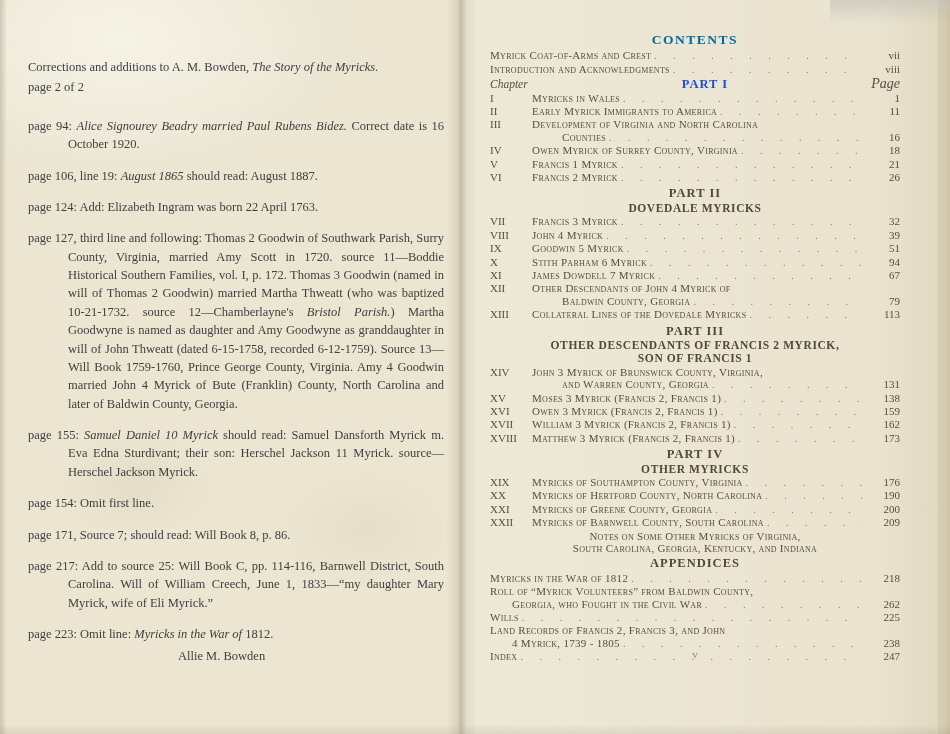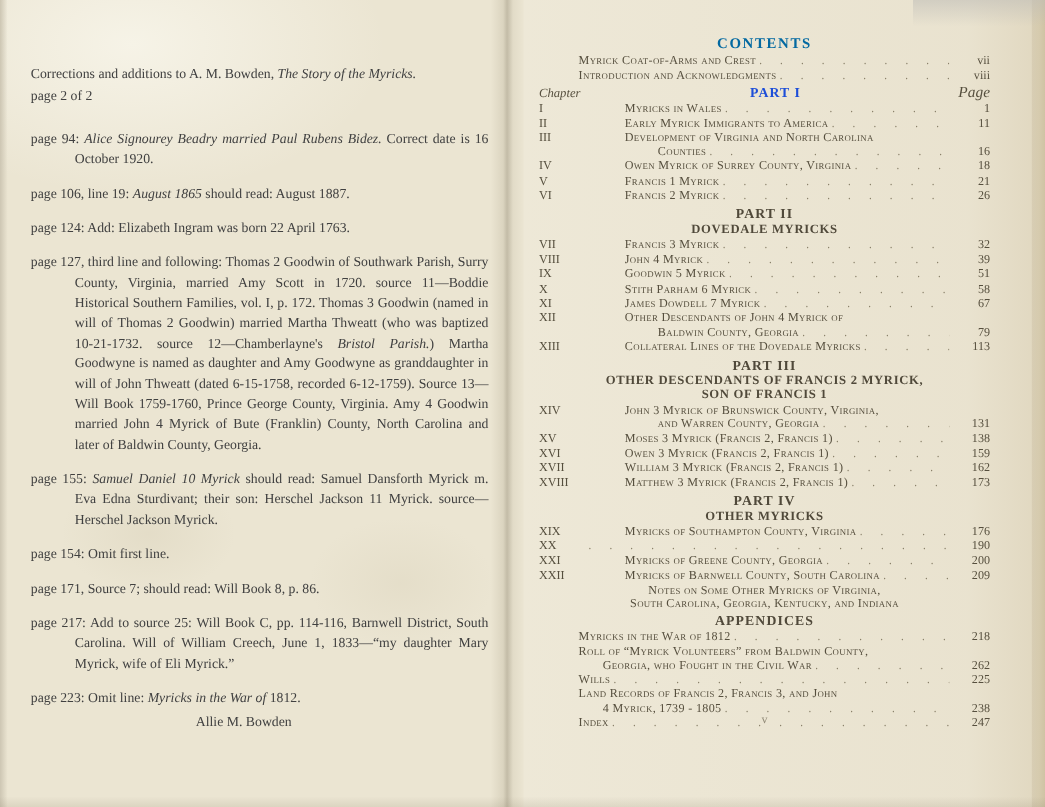--- a/index.html
+++ b/index.html
@@ -35,21 +35,21 @@
   .i{font-style:italic;}
   .signature{margin-left:150px;margin-top:-9px;}
 
   
   .toc{position:absolute;left:490px;top:34px;width:410px;color:#564f3e;
     font-size:11px;line-height:12.4px;}
   .toc-title{text-align:center;font-weight:bold;font-size:13.5px;letter-spacing:1.5px;
     margin-bottom:3px;color:#0369a1;}
   .trow{display:flex;align-items:baseline;}
   .trow .num{flex:none;width:42px;font-variant:small-caps;}
-  .trow .ttl{flex:none;font-variant:small-caps;letter-spacing:.3px;margin-left:36px;}
+  .trow .ttl{flex:none;font-variant:small-caps;letter-spacing:.3px;}
   .trow .leader{flex:1;overflow:hidden;white-space:nowrap;margin:0 3px;}
   .trow .leader::after{content:".  .  .  .  .  .  .  .  .  .  .  .  .  .  .  .  .  .  .  .  .  .  .  .  .  .  .  .";
     letter-spacing:7px;color:#867d66;font-size:10px;}
   .trow .pg{flex:none;width:34px;text-align:right;}
   .trow.noleader .ttl{flex:1;}
   .cont .ttl{padding-left:30px;}
   .apx2 .ttl{padding-left:22px;}
   .chap-head{display:flex;align-items:baseline;margin:2px 0 1px;gap:44px;}
   .chap-head .ch{flex:none;width:60px;font-style:italic;font-size:11.5px;}
   .chap-head .p1{flex:1;text-align:center;font-weight:bold;font-size:12.5px;letter-spacing:1px;color:#1d4ed8;}
@@ -169,21 +169,21 @@
     <div class="trow">
         <span class="num">IX</span>
         <span class="ttl">Goodwin 5 Myrick</span>
         <span class="leader"></span>
         <span class="pg">51</span>
       </div>
     <div class="trow">
         <span class="num">X</span>
         <span class="ttl">Stith Parham 6 Myrick</span>
         <span class="leader"></span>
-        <span class="pg">58</span>
+        <span class="pg">94</span>
       </div>
     <div class="trow">
         <span class="num">XI</span>
         <span class="ttl">James Dowdell 7 Myrick</span>
         <span class="leader"></span>
         <span class="pg">67</span>
       </div>
     <div class="trow noleader">
         <span class="num">XII</span>
         <span class="ttl">Other Descendants of John 4 Myrick of</span>
@@ -244,20 +244,21 @@
     <div class="sub">OTHER MYRICKS</div>
 
     <div class="trow">
         <span class="num">XIX</span>
         <span class="ttl">Myricks of Southampton County, Virginia</span>
         <span class="leader"></span>
         <span class="pg">176</span>
       </div>
     <div class="trow">
         <span class="num">XX</span>
+        <span class="ttl">Myricks of Hertford County, North Carolina</span>
         <span class="leader"></span>
         <span class="pg">190</span>
       </div>
     <div class="trow">
         <span class="num">XXI</span>
         <span class="ttl">Myricks of Greene County, Georgia</span>
         <span class="leader"></span>
         <span class="pg">200</span>
       </div>
     <div class="trow">

